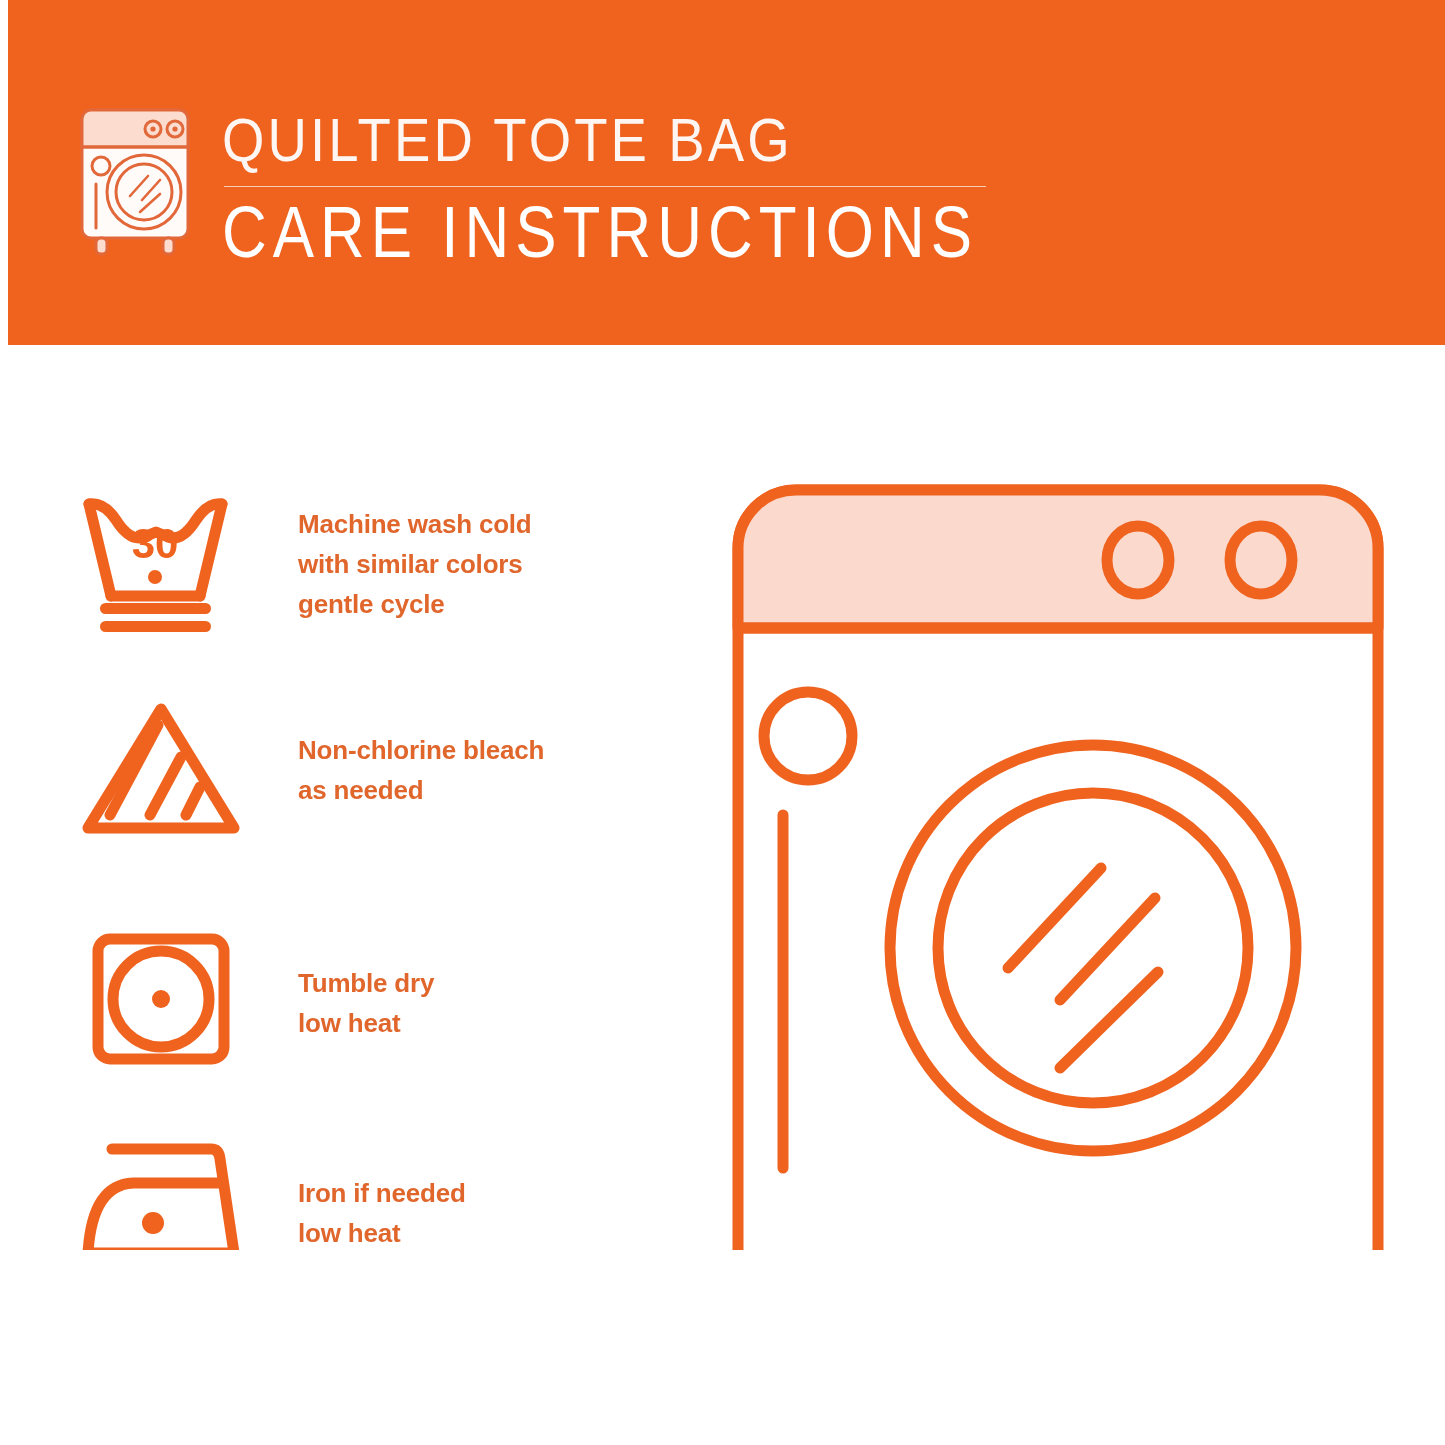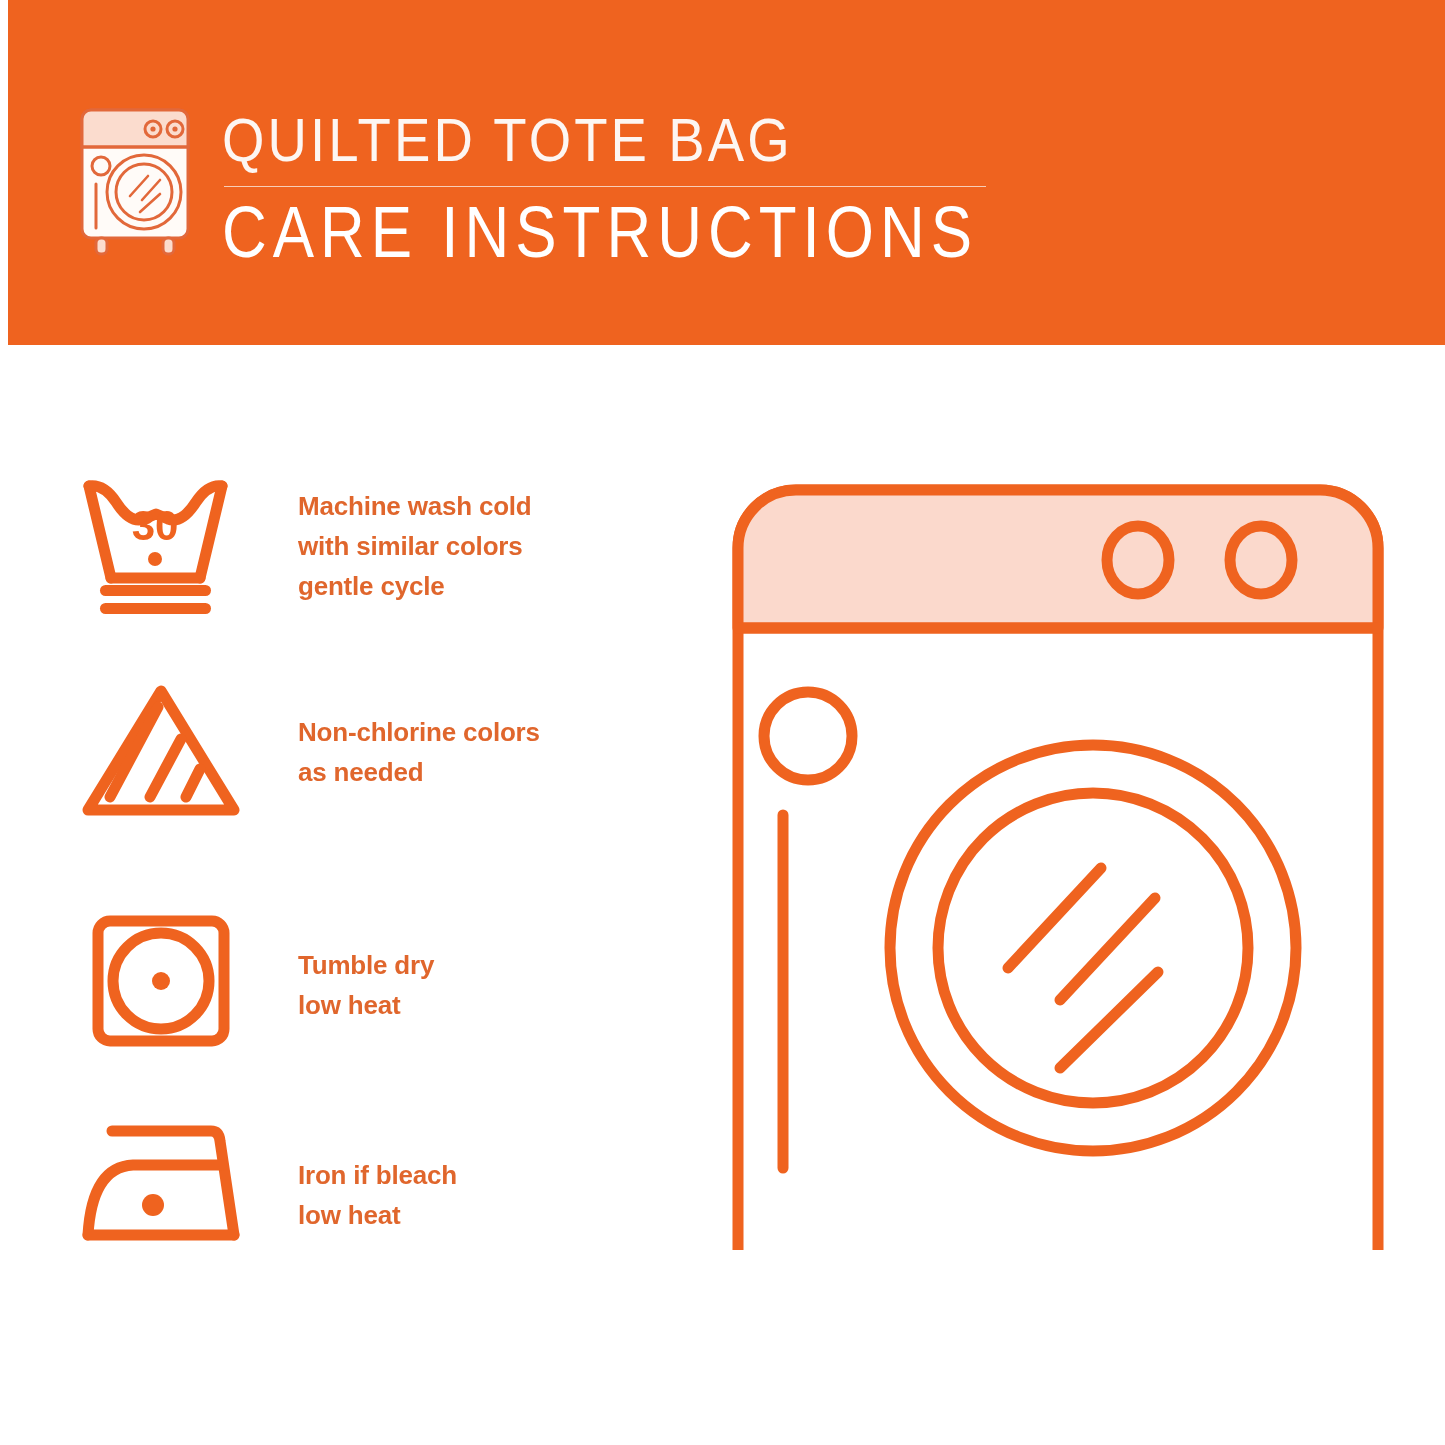--- a/index.html
+++ b/index.html
@@ -73,21 +73,21 @@
     line-height: 80px;
     white-space: nowrap;
     transform: scaleX(0.86);
     transform-origin: left center;
   }
 
   
   #care-list {
     position: absolute;
     left: 0;
-    top: 327px;
+    top: 345px;
     width: 700px;
     height: 1100px;
   }
   .care-row {
     position: absolute;
     left: 0;
     width: 700px;
   }
   .care-symbol {
     position: absolute;
@@ -192,21 +192,21 @@
 
           <path d="M85 14 L158 133 H12 Z" fill="none" stroke="#EF631F" stroke-width="11" stroke-linejoin="round"></path>
 
           <line x1="82" y1="30" x2="34" y2="120" stroke="#EF631F" stroke-width="11" stroke-linecap="round"></line>
 
           <line x1="105" y1="62" x2="74" y2="120" stroke="#EF631F" stroke-width="11" stroke-linecap="round"></line>
 
           <line x1="124" y1="92" x2="110" y2="120" stroke="#EF631F" stroke-width="11" stroke-linecap="round"></line>
         </svg>
       </div>
-      <div class="care-text" style="top:35px;">Non-chlorine colors
+      <div class="care-text" style="top:35px;">Non-chlorine bleach
 as needed</div>
     </div>
 
     <div class="care-row" style="top:580px;height:160px;padding-left:12px;">
       <div class="care-symbol" style="left:80px;">
         <svg width="150" height="150" viewBox="0 0 150 150" xmlns="http://www.w3.org/2000/svg">
           <rect x="10" y="14" width="126" height="120" rx="12" fill="none" stroke="#EF631F" stroke-width="11"></rect>
           <circle cx="73" cy="74" r="48" fill="none" stroke="#EF631F" stroke-width="11"></circle>
           <circle cx="73" cy="74" r="9" fill="#EF631F"></circle>
         </svg>
@@ -221,21 +221,21 @@
 
           <path d="M36 14 H135 Q143 14 144 24 L158 118" fill="none" stroke="#EF631F" stroke-width="11" stroke-linecap="round" stroke-linejoin="round"></path>
 
           <path d="M12 118 Q16 50 57 48 H146" fill="none" stroke="#EF631F" stroke-width="11" stroke-linecap="round" stroke-linejoin="round"></path>
 
           <path d="M12 118 H158" fill="none" stroke="#EF631F" stroke-width="11" stroke-linecap="round"></path>
 
           <circle cx="77" cy="88" r="11" fill="#EF631F"></circle>
         </svg>
       </div>
-      <div class="care-text" style="top:38px;">Iron if bleach
+      <div class="care-text" style="top:38px;">Iron if needed
 low heat</div>
     </div>
 
   </div>
 
   <div id="machine-illustration">
     <svg width="700" height="920" viewBox="0 0 700 920" xmlns="http://www.w3.org/2000/svg">
 
       <path d="M30 88 A58 58 0 0 1 88 30 H612 A58 58 0 0 1 670 88 V818 H30 Z" fill="#FFFFFF" stroke="#EF631F" stroke-width="11" stroke-linejoin="round"></path>
 

